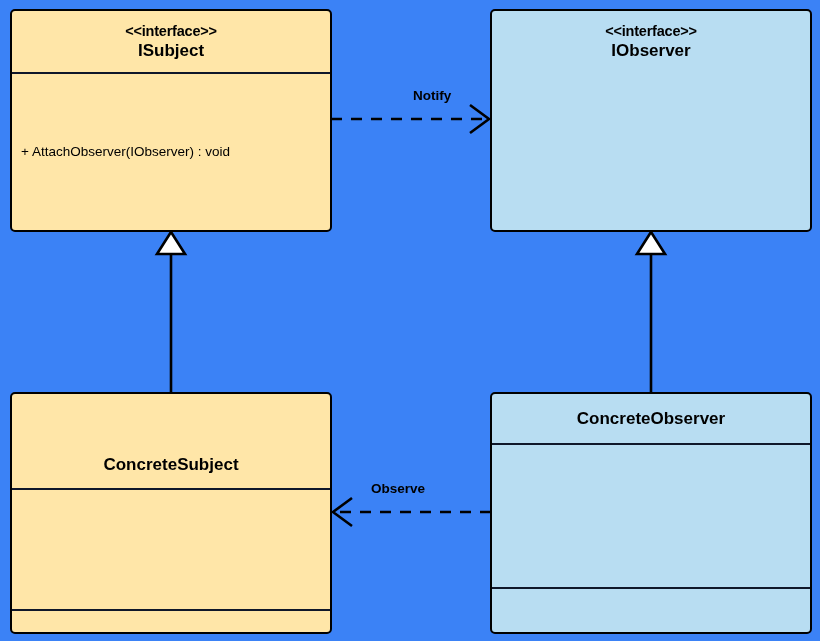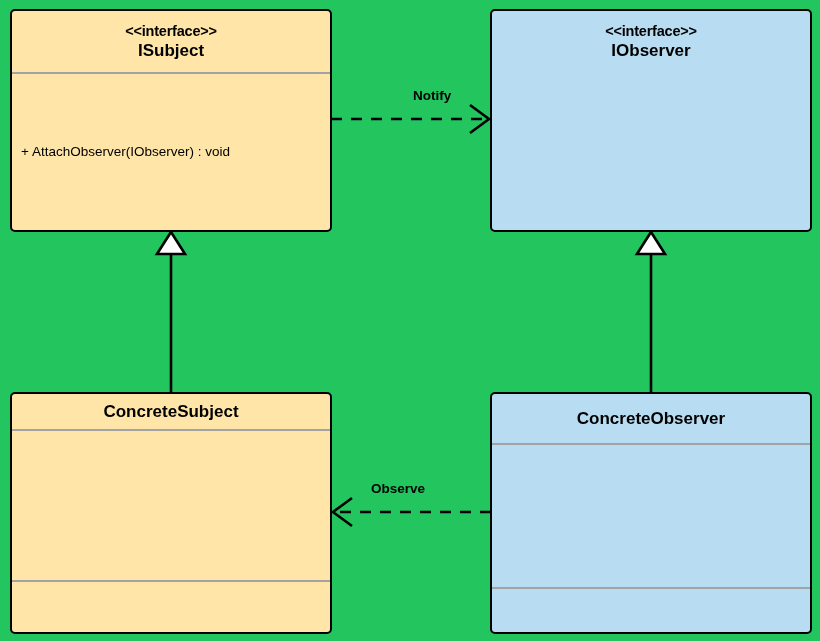--- a/index.html
+++ b/index.html
@@ -8,21 +8,21 @@
     padding: 0;
     background: #ffffff;
   }
   body {
     font-family: "Liberation Sans", sans-serif;
   }
   #diagram-canvas {
     position: relative;
     width: 820px;
     height: 641px;
-    background: #22c55e;
+    background: #3b82f6;
     overflow: hidden;
   }
   svg.edge-layer {
     position: absolute;
     left: 0;
     top: 0;
     width: 820px;
     height: 641px;
     pointer-events: none;
   }
@@ -36,21 +36,21 @@
     flex-direction: column;
   }
   .uml-class.yellow { background: #ffe6a8; }
   .uml-class.blue   { background: #b8ddf2; }
 
   .compartment {
     box-sizing: border-box;
     position: relative;
   }
   .compartment + .compartment {
-    border-top: 2px solid #a3a3a3;
+    border-top: 2px solid #0f172a;
   }
   .compartment.header {
     display: flex;
     flex-direction: column;
     align-items: center;
     justify-content: center;
     text-align: center;
   }
   .stereotype {
     font-weight: bold;
@@ -129,21 +129,21 @@
   </div>
 
   <div class="uml-class blue" style="left:490px; top:9px; width:322px; height:223px;">
     <div class="compartment header" style="height:61px;">
       <div class="stereotype">&lt;&lt;interface&gt;&gt;</div>
       <div class="class-name">IObserver</div>
     </div>
   </div>
 
   <div class="uml-class yellow" style="left:10px; top:392px; width:322px; height:242px;">
-    <div class="compartment header" style="height:35px;">
+    <div class="compartment header" style="height:46px;margin-top:48px;">
       <div class="class-name">ConcreteSubject</div>
     </div>
     <div class="compartment empty" style="height:100px;"></div>
     <div class="compartment empty"></div>
   </div>
 
   <div class="uml-class blue" style="left:490px; top:392px; width:322px; height:242px;">
     <div class="compartment header" style="height:49px;">
       <div class="class-name">ConcreteObserver</div>
     </div>

